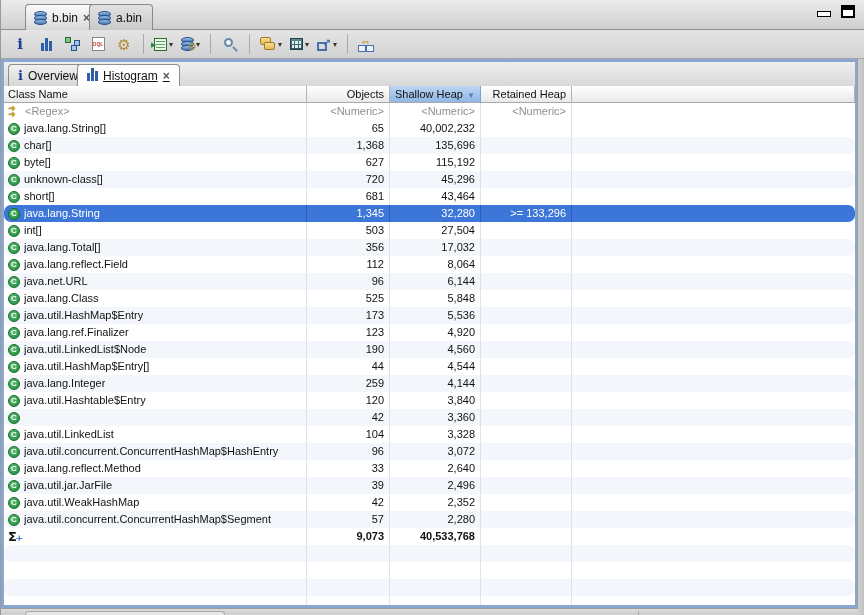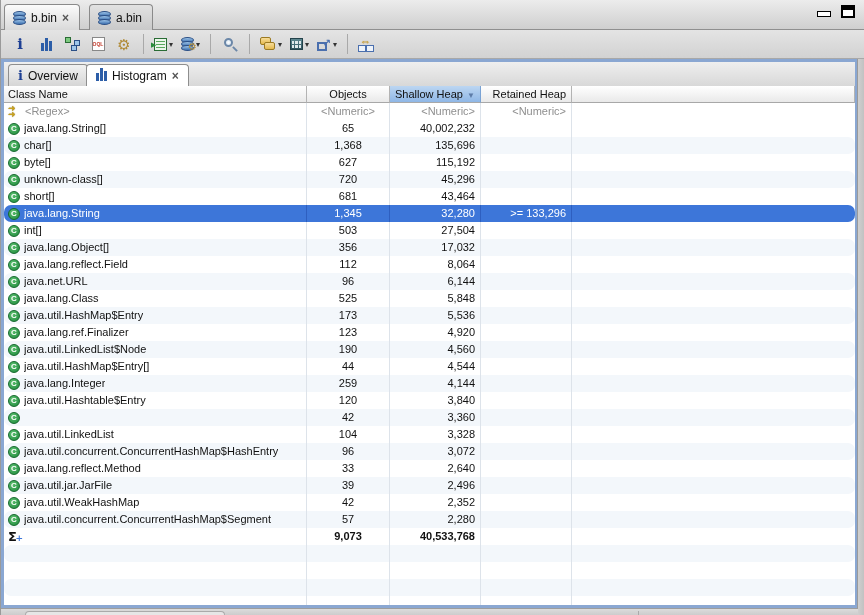--- a/index.html
+++ b/index.html
@@ -82,28 +82,28 @@
     border:1px solid #aaa; border-bottom:none; border-radius:4px 4px 0 0; background:#e6e6e6; }
   .bottom-div { position:absolute; left:637px; top:2px; width:1px; height:6px; background:#aaa; }
 
   
   .frame { position:absolute; left:0; top:59px; width:857px; height:549px;
     border:3px solid #8aa7d2; background:#fff; }
   .viewtabs { position:relative; height:24px; background:linear-gradient(#efefef,#d8d8d8); }
   .vtab { position:absolute; top:2px; height:22px; display:flex; align-items:center; gap:5px;
     padding:0 9px; border:1px solid #8e8e8e; border-bottom:none; border-radius:4px 4px 0 0; font-size:12px; }
   .vtab.inactive { left:4px; background:linear-gradient(#f1f1f1,#d6d6d6); }
-  .vtab.active { left:82px; background:#fff; }
+  .vtab.active { left:73px; background:#fff;text-decoration:underline; }
 
   
   .table { position:absolute; left:0; top:24px; right:0; bottom:0; overflow:hidden; background:#fff; }
   .trow { display:flex; height:17px; line-height:17px; white-space:nowrap;border-radius:7px; }
   .cell { overflow:hidden; border-right:1px solid #dde3ea; padding:0 5px; }
   .c0 { width:303px; display:flex; align-items:center; gap:4px; padding-left:4px; }
-  .c1 { width:83px; text-align:center; }
+  .c1 { width:83px; text-align:right; }
   .c2 { width:91px; text-align:right; }
   .c3 { width:91px; text-align:right; }
   .c4 { flex:1; border-right:none; }
   .stripe { background:#f3f7fb; }
   .header .cell { border-right:1px solid #b3b3b3; border-bottom:1px solid #a8a8a8;
     background:linear-gradient(#ffffff,#e9e9e9); font-size:11px; }
   .header .sorted { background:linear-gradient(#bcd6f2,#8fb7e6); border-right-color:#7aa3d4; }
   .sort-arrow { float:right; color:#5d7ca8; font-size:8px; margin-top:1px; }
   .filter { color:#8f8f8f; }
   .selected { background:#3d76d9 !important; color:#fff; }
@@ -120,21 +120,21 @@
   .sigma-icon b { position:absolute; right:-2px; bottom:-2px; color:#3d76d9; font-size:9px; }
   .total-row { font-weight:bold; }
   .name-text { overflow:hidden; text-overflow:clip; }
 </style>
 </head>
 <body>
 
 <div class="app">
 
   <div class="tabbar">
-    <div class="etab active" style="left:3px;justify-content:center;">
+    <div class="etab active" style="left:24px;justify-content:center;">
       <span class="db-icon">
           <i></i>
           <i></i>
           <i></i>
         </span>
       <span>b.bin</span>
       <span class="close-x">×</span>
     </div>
     <div class="etab inactive" style="left:88px;">
       <span class="db-icon">
@@ -350,21 +350,21 @@
       <span class="name-text">int[]</span>
     </div>
     <div class="cell c1">503</div>
     <div class="cell c2">27,504</div>
     <div class="cell c3"></div>
     <div class="cell c4"></div>
   </div>
           <div class="trow stripe">
     <div class="cell c0">
       <span class="class-icon">C</span>
-      <span class="name-text">java.lang.Object[]</span>
+      <span class="name-text">java.lang.Total[]</span>
     </div>
     <div class="cell c1">356</div>
     <div class="cell c2">17,032</div>
     <div class="cell c3"></div>
     <div class="cell c4"></div>
   </div>
           <div class="trow">
     <div class="cell c0">
       <span class="class-icon">C</span>
       <span class="name-text">java.lang.reflect.Field</span>

